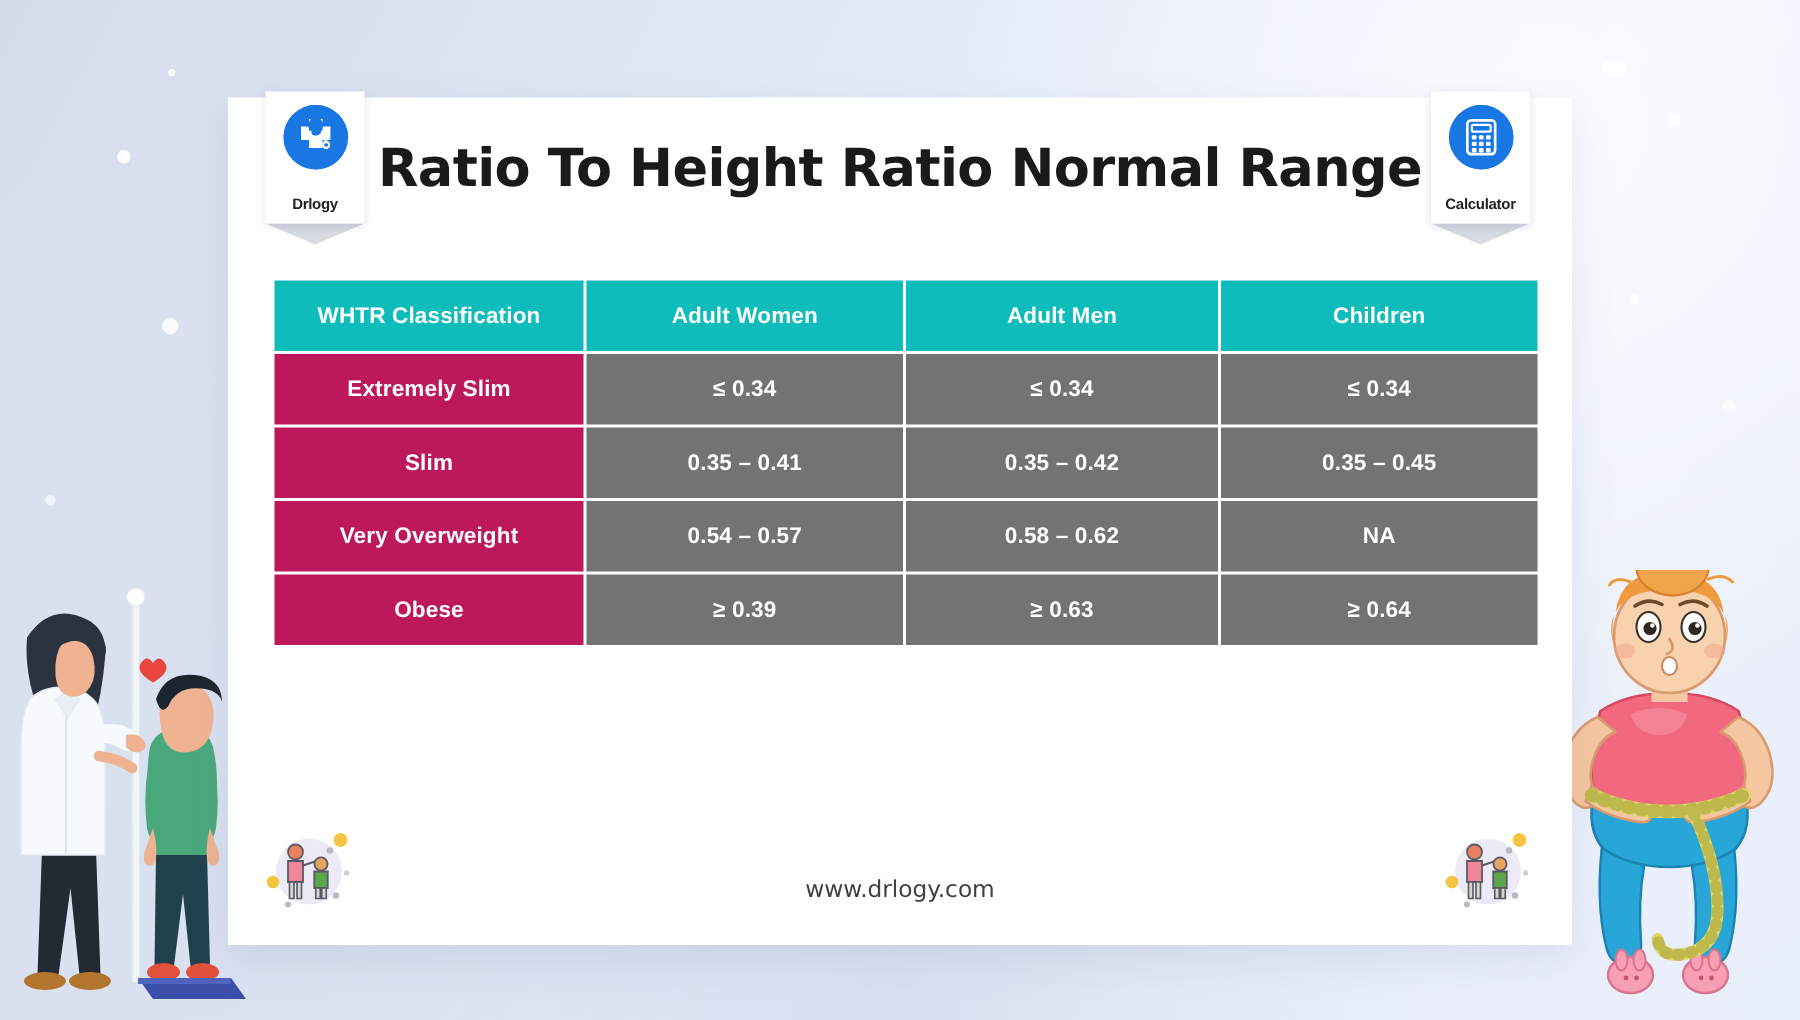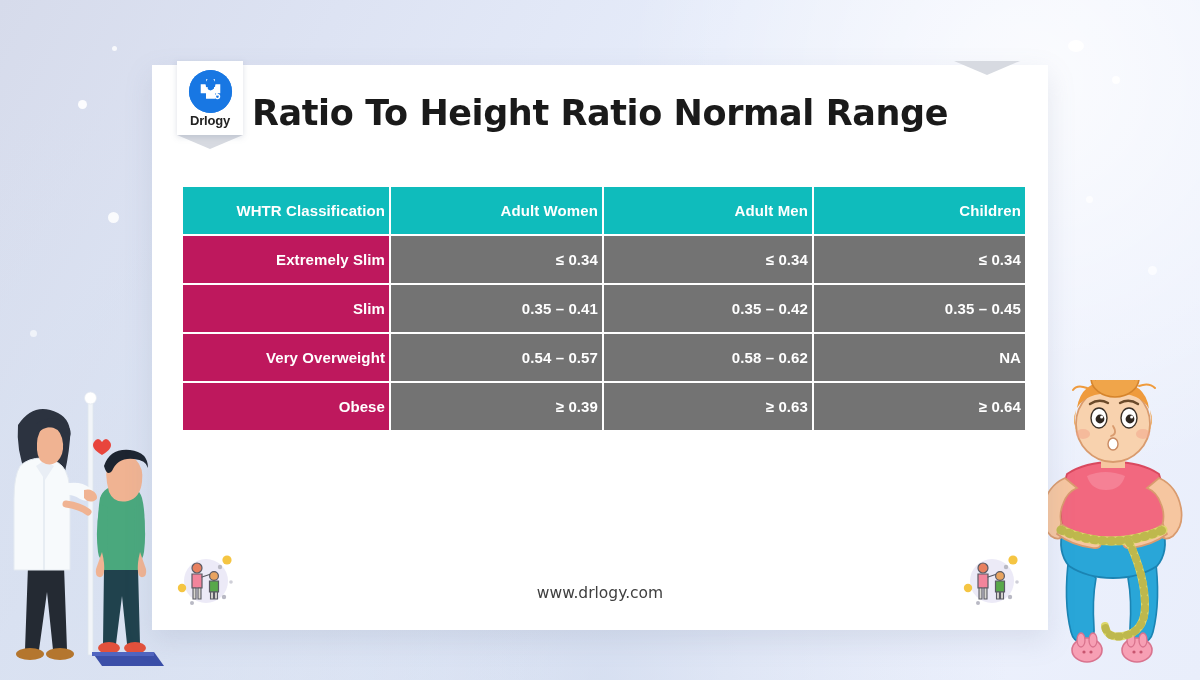--- a/index.html
+++ b/index.html
@@ -82,24 +82,24 @@
     position: relative;
   }
   .badge-circle {
     width: 43px; height: 43px;
     border-radius: 50%;
     background: #1877e3;
     margin: 0 auto;
     position: relative;
   }
   .badge-label {
-    font-size: 13px;
+    font-size: 10px;
     font-weight: bold;
     color: #222;
-    margin-top: 0;
+    margin-top: 18px;
     letter-spacing: -0.2px;
   }
   .badge-tail {
     width: 0; height: 0;
     margin: 0 auto;
     border-left: 33px solid transparent;
     border-right: 33px solid transparent;
     border-top: 14px solid #d7dae1;
   }
 
@@ -111,21 +111,21 @@
     width: 838px;
   }
   table.whtr {
     border-collapse: separate;
     border-spacing: 2px;
     width: 100%;
     table-layout: fixed;
   }
   table.whtr th, table.whtr td {
     height: 47px;
-    text-align: right;
+    text-align: center;
     vertical-align: middle;
     color: #ffffff;
     font-size: 15px;
     font-weight: bold;
     font-family: "Liberation Sans", sans-serif;
     letter-spacing: 0.1px;
     padding: 0 4px;
   }
   table.whtr th { background: #0fbcbc; }
   td.cls-cell   { background: #be185d; }
@@ -305,20 +305,41 @@
           </svg>
         </div>
         <div class="badge-label">Drlogy</div>
       </div>
       <div class="badge-tail"></div>
     </div>
 
     <div class="title">Ratio To Height Ratio Normal Range</div>
 
     <div class="badge badge-right">
+      <div class="badge-body">
+        <div class="badge-circle">
+          <svg viewBox="0 0 44 44" width="43" height="43">
+            <circle cx="22" cy="22" r="22" fill="#1877e3"></circle>
+            <rect x="12.5" y="10.5" width="19" height="23" rx="2.6" fill="none" stroke="#ffffff" stroke-width="1.8"></rect>
+            <rect x="15.6" y="13.6" width="12.8" height="4.6" rx="1" fill="none" stroke="#ffffff" stroke-width="1.5"></rect>
+            <g fill="#ffffff">
+              <rect x="15.6" y="20.6" width="3.2" height="3" rx=".7"></rect>
+              <rect x="20.4" y="20.6" width="3.2" height="3" rx=".7"></rect>
+              <rect x="25.2" y="20.6" width="3.2" height="3" rx=".7"></rect>
+              <rect x="15.6" y="25" width="3.2" height="3" rx=".7"></rect>
+              <rect x="20.4" y="25" width="3.2" height="3" rx=".7"></rect>
+              <rect x="25.2" y="25" width="3.2" height="3" rx=".7"></rect>
+              <rect x="15.6" y="29.4" width="3.2" height="3" rx=".7"></rect>
+              <rect x="20.4" y="29.4" width="3.2" height="3" rx=".7"></rect>
+              <rect x="25.2" y="29.4" width="3.2" height="3" rx=".7"></rect>
+            </g>
+          </svg>
+        </div>
+        <div class="badge-label">Calculator</div>
+      </div>
       <div class="badge-tail"></div>
     </div>
   </div>
 
   <div class="table-wrap">
     <table class="whtr">
       <colgroup>
           <col class="c1">
           <col class="c2">
           <col class="c3">

